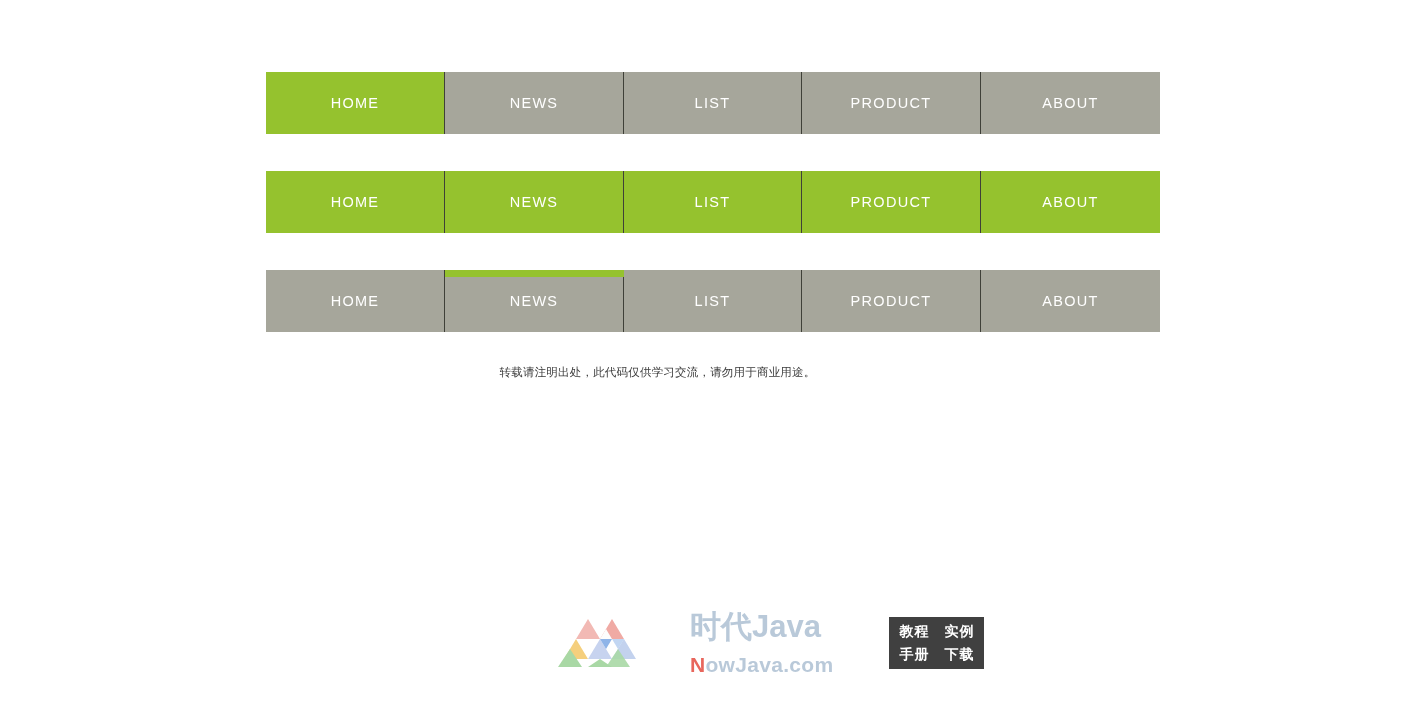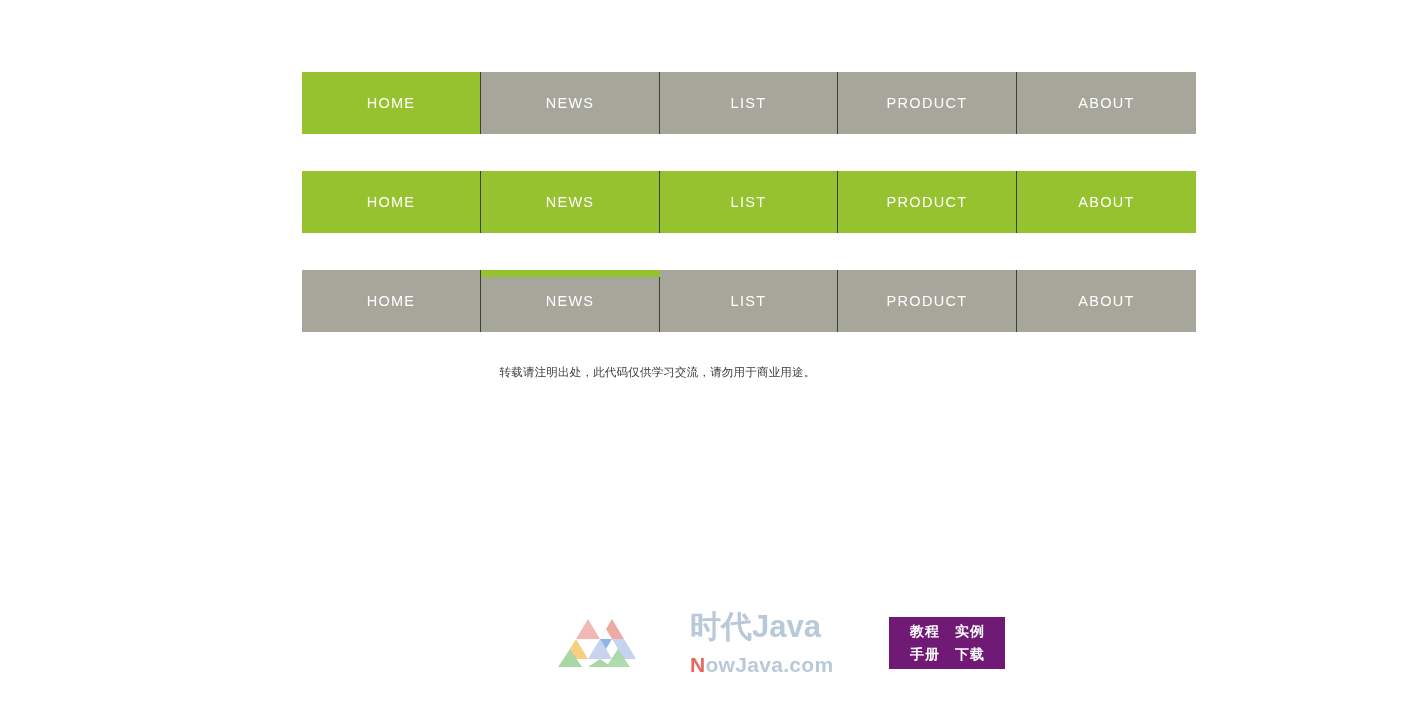--- a/index.html
+++ b/index.html
@@ -23,21 +23,20 @@
     width: 894px;
   }
 
   
   .navbar {
     display: flex;
     width: 717px;
     height: 62px;
     margin-bottom: 37px;
     box-sizing: border-box;
-    margin-left: 36px;
   }
 
   .navbar .nav-item {
     flex: 0 0 auto;
     position: relative;
     display: flex;
     align-items: center;
     justify-content: center;
     height: 62px;
     box-sizing: border-box;
@@ -135,23 +134,23 @@
     color: #b9c9d9;
     letter-spacing: 0.3px;
     white-space: nowrap;
   }
   .logo-domain .n {
     color: #e8665c;
   }
 
   .logo-badge {
     margin-left: 16px;
-    width: 116px;
+    width: 95px;
     height: 52px;
-    background: #701a75;
+    background: #404040;
     display: flex;
     flex-direction: column;
     justify-content: center;
     align-items: center;
     flex: 0 0 auto;
   }
   .logo-badge .badge-row {
     font-family: "DejaVu Sans", "Liberation Sans", sans-serif;
     font-size: 14px;
     font-weight: 700;

